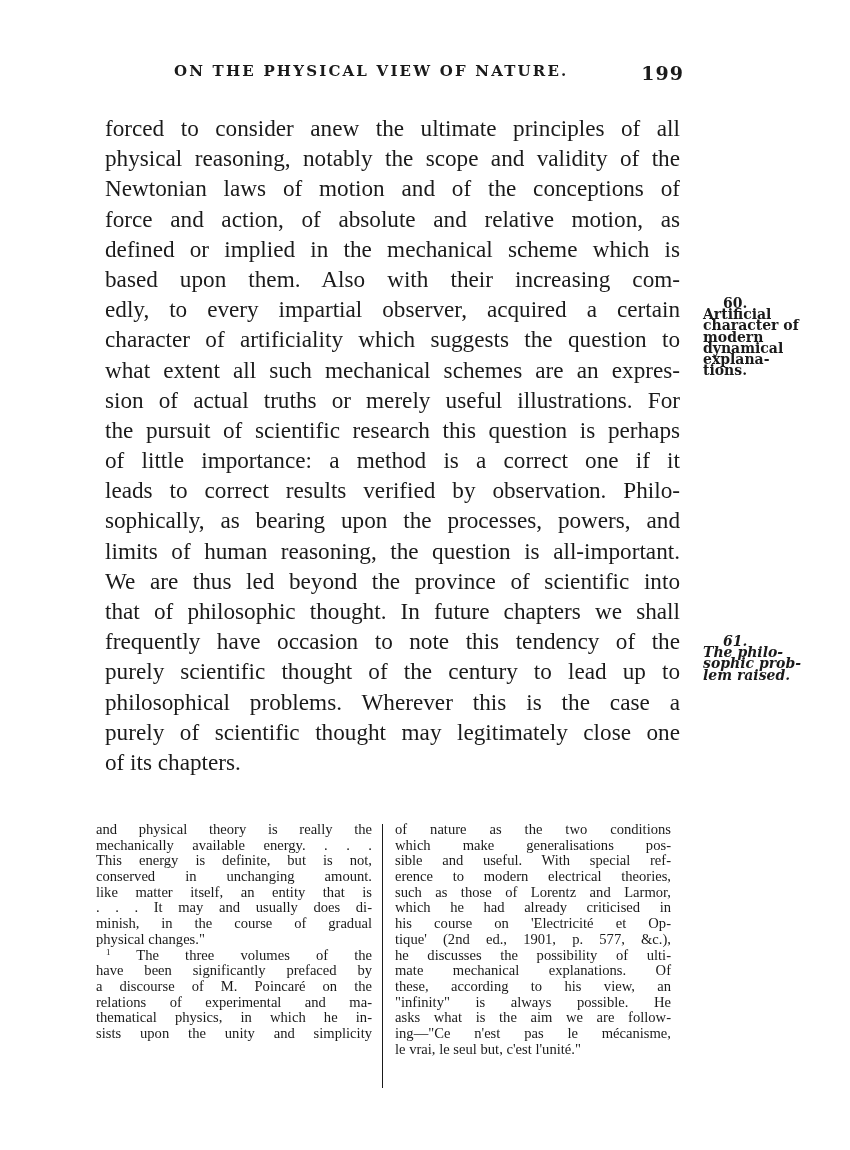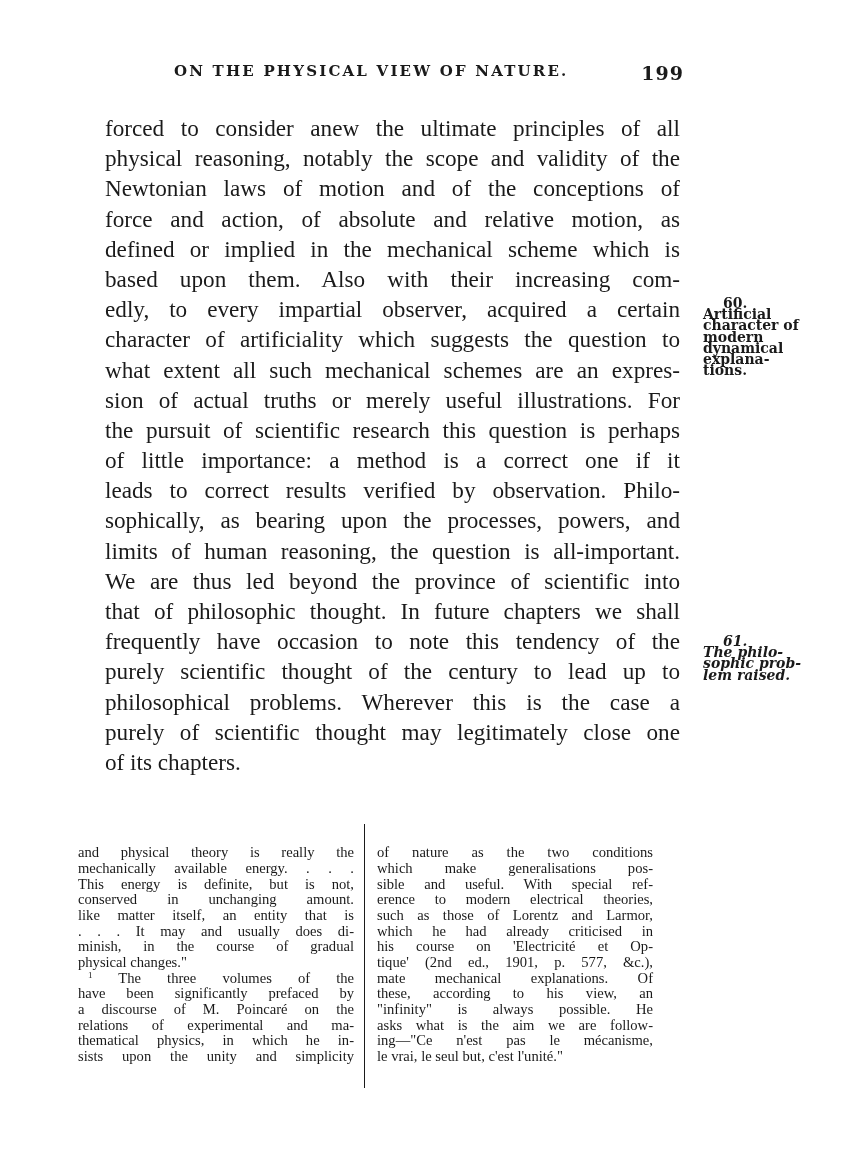--- a/index.html
+++ b/index.html
@@ -76,24 +76,23 @@
     .margin-note .ln {
       display: block;
       white-space: nowrap;
     }
     .mn-60 { top: 298px; left: 703px; }
     .mn-61 { top: 636px; left: 703px; font-style: italic; }
 
     .footnotes {
       position: absolute;
       top: 822px;
-      left: 78px;
+      left: 96px;
       width: 580px;
       display: flex;
-      align-items: center;
     }
     .fn-col {
       width: 276px;
     }
     .fn-col.left { padding-right: 10px; }
     .fn-col.right { padding-left: 12px; }
     .fn-divider {
       width: 1px;
       background: #1a1a1a;
       margin-top: 2px;
@@ -186,20 +185,21 @@
   <div class="fn-divider"></div>
   <div class="fn-col right">
     <div class="fn-line">of nature as the two conditions</div>
     <div class="fn-line">which make generalisations pos-</div>
     <div class="fn-line">sible and useful.  With special ref-</div>
     <div class="fn-line">erence to modern electrical theories,</div>
     <div class="fn-line">such as those of Lorentz and Larmor,</div>
     <div class="fn-line">which he had already criticised in</div>
     <div class="fn-line">his course on 'Electricité et Op-</div>
     <div class="fn-line">tique' (2nd ed., 1901, p. 577, &amp;c.),</div>
+    <div class="fn-line">he discusses the possibility of ulti-</div>
     <div class="fn-line">mate mechanical explanations.  Of</div>
     <div class="fn-line">these, according to his view, an</div>
     <div class="fn-line">"infinity" is always possible.  He</div>
     <div class="fn-line">asks what is the aim we are follow-</div>
     <div class="fn-line">ing—"Ce n'est pas le mécanisme,</div>
     <div class="fn-line last">le vrai, le seul but, c'est l'unité."</div>
   </div>
 </div>
 
 </body></html>

